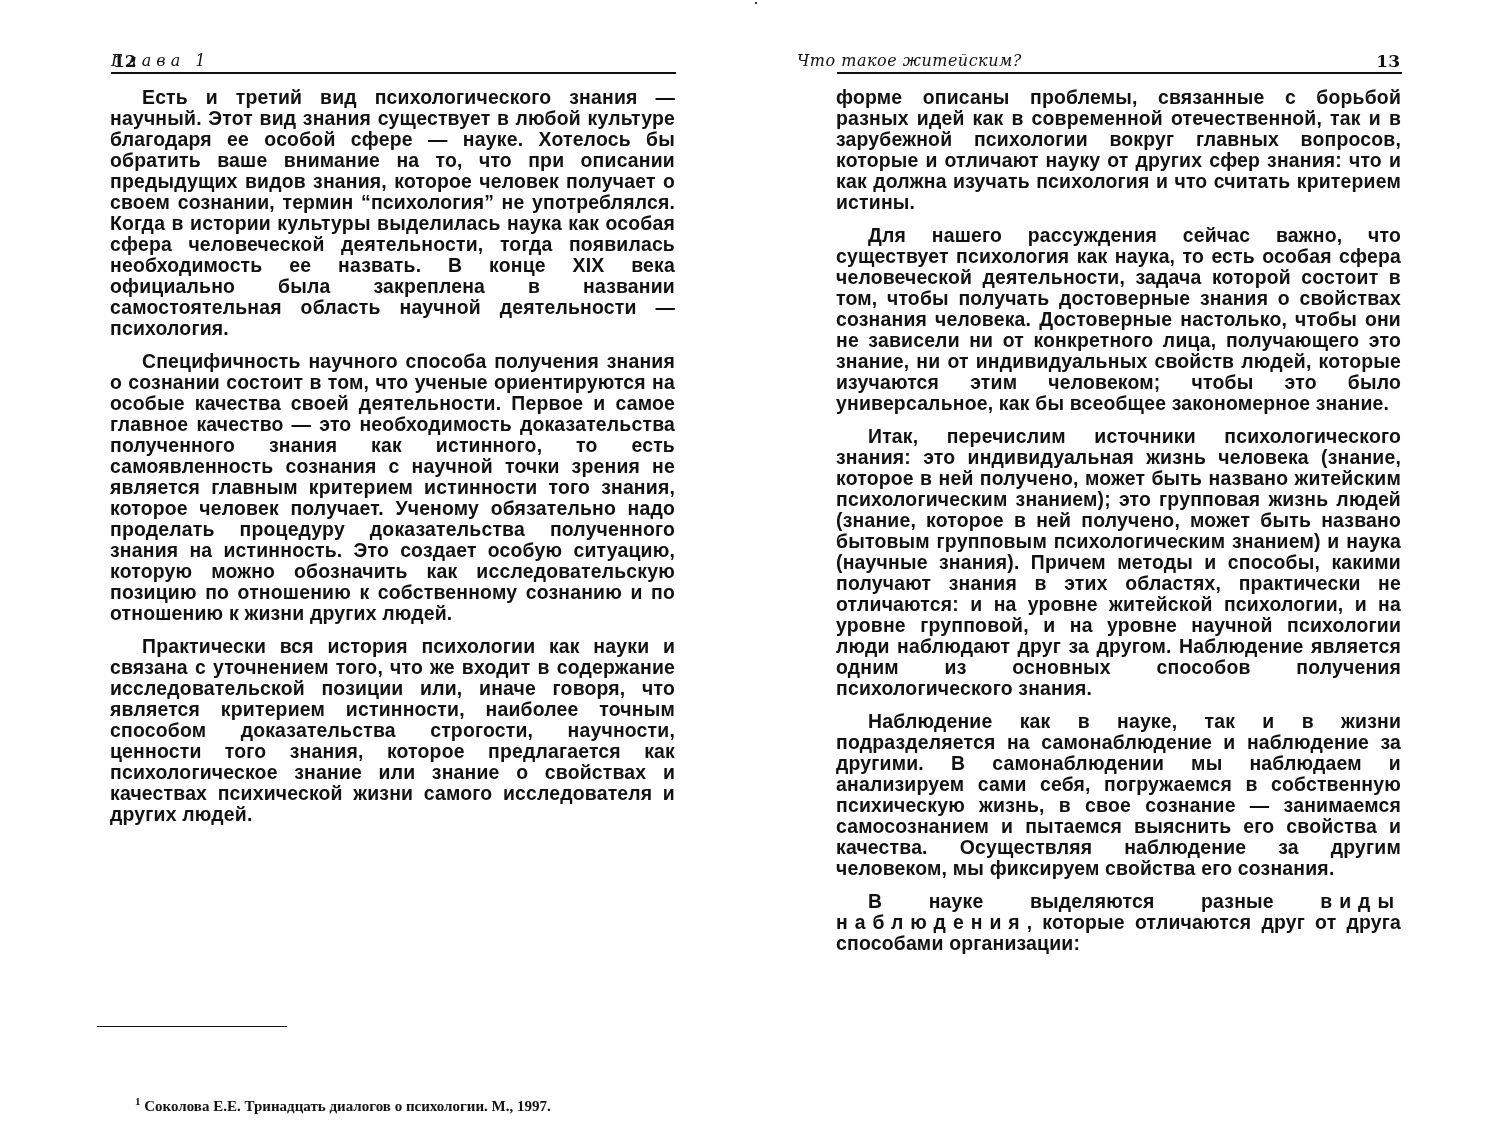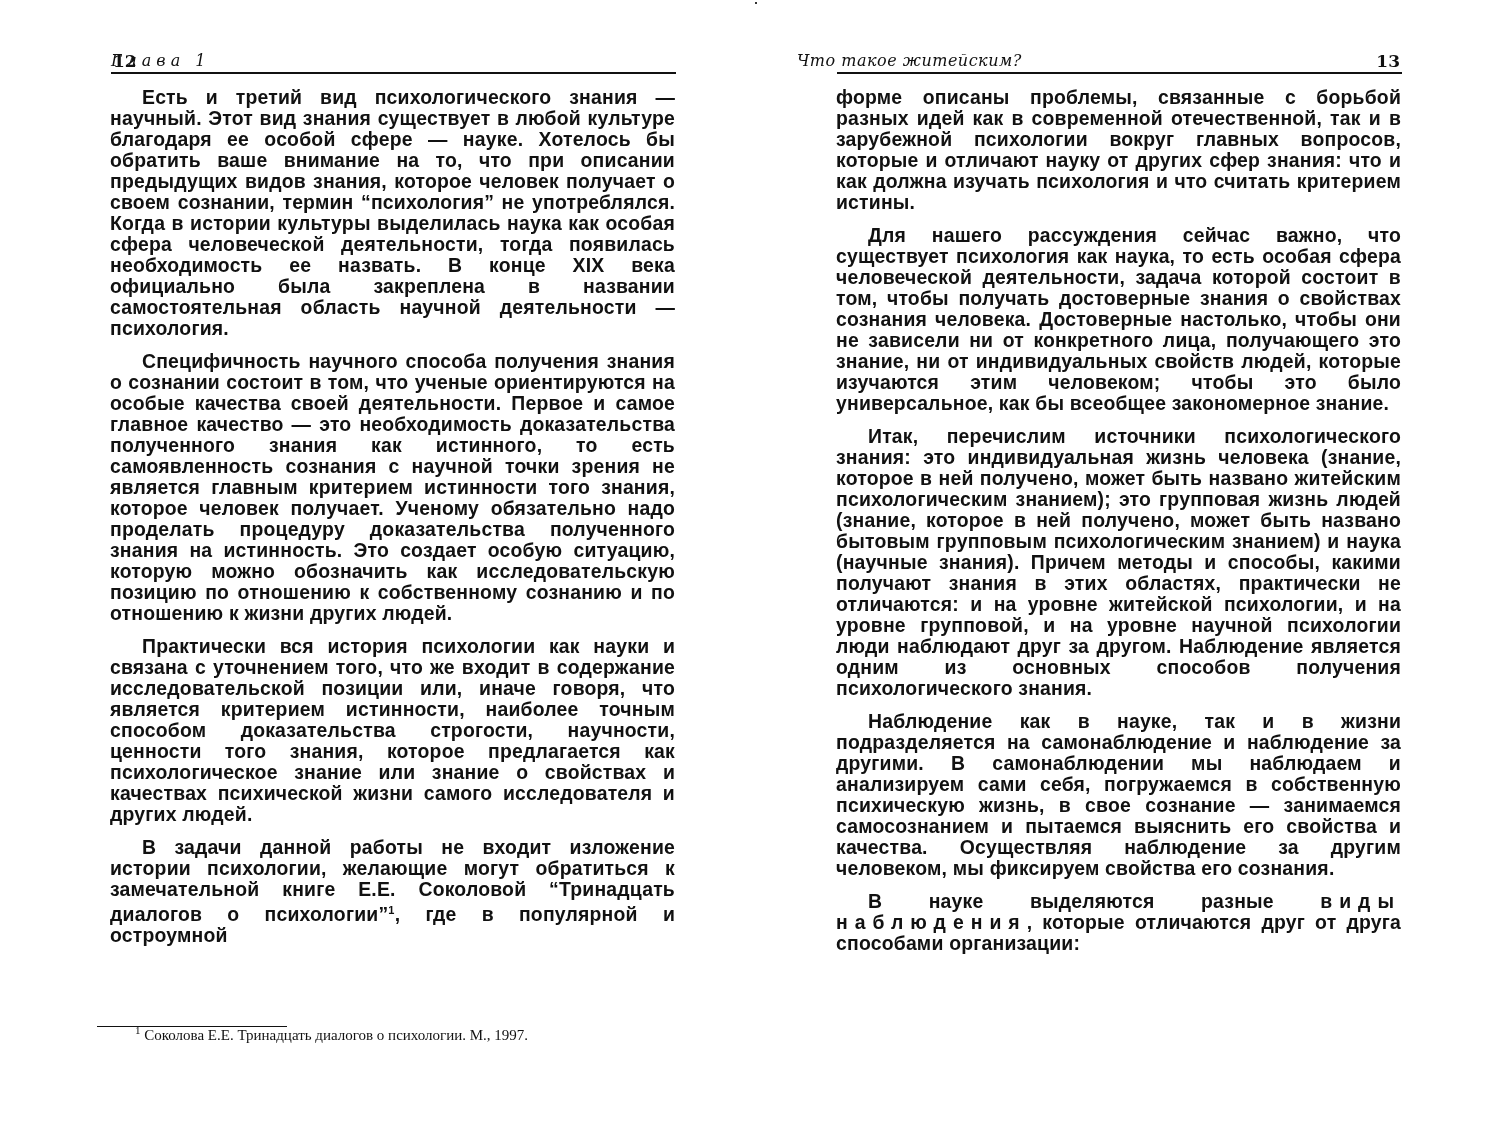--- a/index.html
+++ b/index.html
@@ -32,42 +32,41 @@
     }
     .body-text p { margin: 0; }
     .body-text p.indent { text-indent: 32px; }
     .body-text p + p { margin-top: 12px; }
     .b { font-weight: 900; }
     .spaced { letter-spacing: 7px; }
     .footnote-rule {
       position: absolute; top: 1026px; left: 0; width: 190px; border-top: 1.5px solid #111;
     }
     .footnote {
-      position: absolute; top: 1020px; left: 38px; width: 530px;
+      position: absolute; top: 1091px; left: 38px; width: 530px;
       font-size: 15px; line-height: 20px;
-      font-family: "Liberation Serif", "DejaVu Serif", serif; font-weight: normal;
+      font-family: "Liberation Serif", "DejaVu Serif", serif; font-weight: bold;
     }
     sup { font-size: 11px; }
     .spine-mark { position: absolute; left: 755px; top: 2px; width: 2px; height: 2px; background: #333; }
   </style>
 </head>
 <body>
 
 <div class="spine-mark"></div>
 
 <div class="page page-left">
   <div class="running-head">
     <span class="pgnum">12</span>
     <span class="chapter">Глава 1</span>
   </div>
   <div class="body-text">
     <p class="indent"><span>Есть и третий вид психологического знания — </span><span class="b">научный</span><span>. Этот вид знания существует в любой культуре благодаря ее особой сфере — науке. Хотелось бы обратить ваше внимание на то, что при описании предыдущих видов знания, которое человек получает о своем сознании, термин “психология” не употреблялся. Когда в истории культуры выделилась наука как особая сфера человеческой деятельности, тогда появилась необходимость ее назвать. В конце XIX века официально была закреплена в названии самостоятельная область научной деятельности — психология.</span></p>
     <p class="indent">Специфичность научного способа получения знания о сознании состоит в том, что ученые ориентируются на особые качества своей деятельности. Первое и самое главное качество — это необходимость доказательства полученного знания как истинного, то есть самоявленность сознания с научной точки зрения не является главным критерием истинности того знания, которое человек получает. Ученому обязательно надо проделать процедуру доказательства полученного знания на истинность. Это создает особую ситуацию, которую можно обозначить как исследовательскую позицию по отношению к собственному сознанию и по отношению к жизни других людей.</p>
     <p class="indent">Практически вся история психологии как науки и связана с уточнением того, что же входит в содержание исследовательской позиции или, иначе говоря, что является критерием истинности, наиболее точным способом доказательства строгости, научности, ценности того знания, которое предлагается как психологическое знание или знание о свойствах и качествах психической жизни самого исследователя и других людей.</p>
-    <p class="indent"><span>В задачи данной работы не входит изложение истории психологии, желающие могут обратиться к замечательной книге Е.Е. Соколовой “Тринадцать диалогов о психологии”</span><sup>1</sup><span>, где в популярной и остроумной</span></p>
   </div>
   <div class="footnote-rule"></div>
   <div class="footnote">
     <sup>1</sup>
     <span>Соколова Е.Е. Тринадцать диалогов о психологии. М., 1997.</span>
   </div>
 </div>
 
 <div class="page page-right">
   <div class="running-head">

